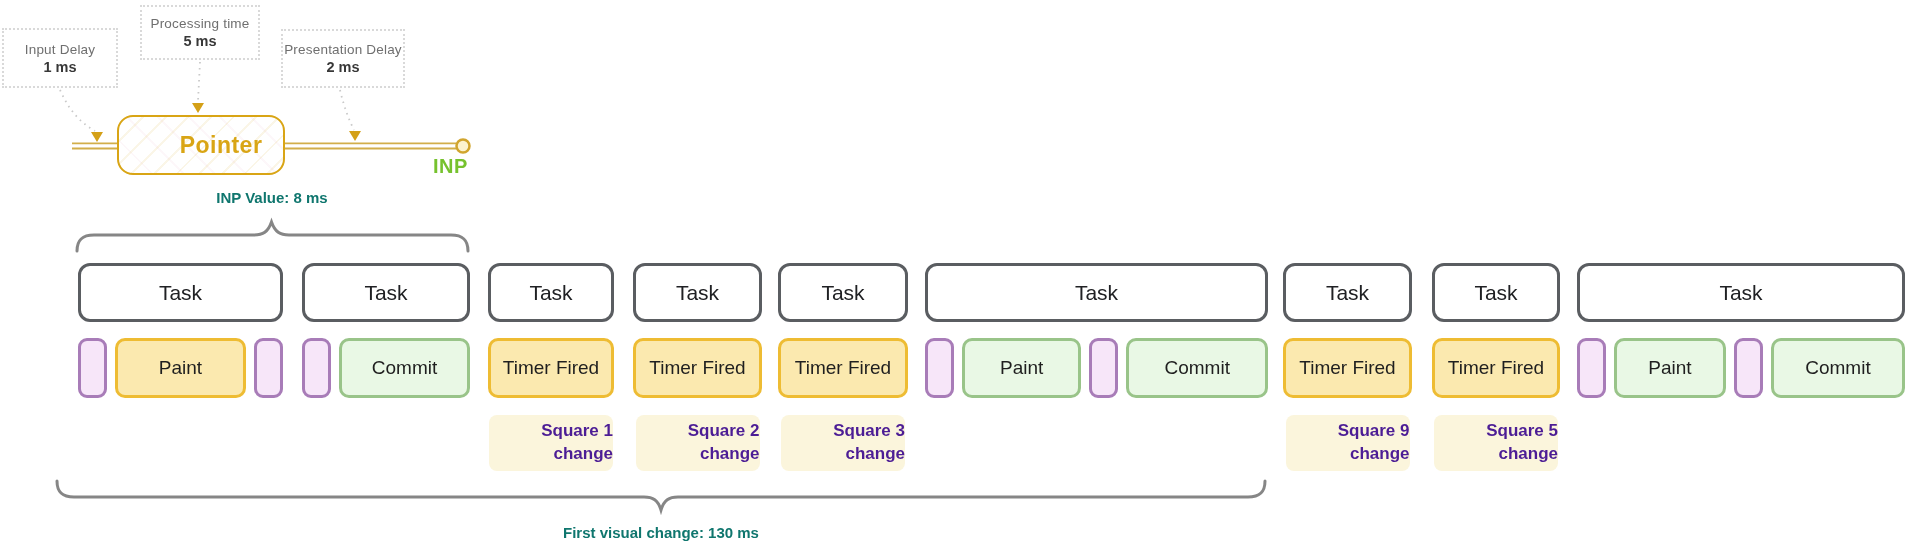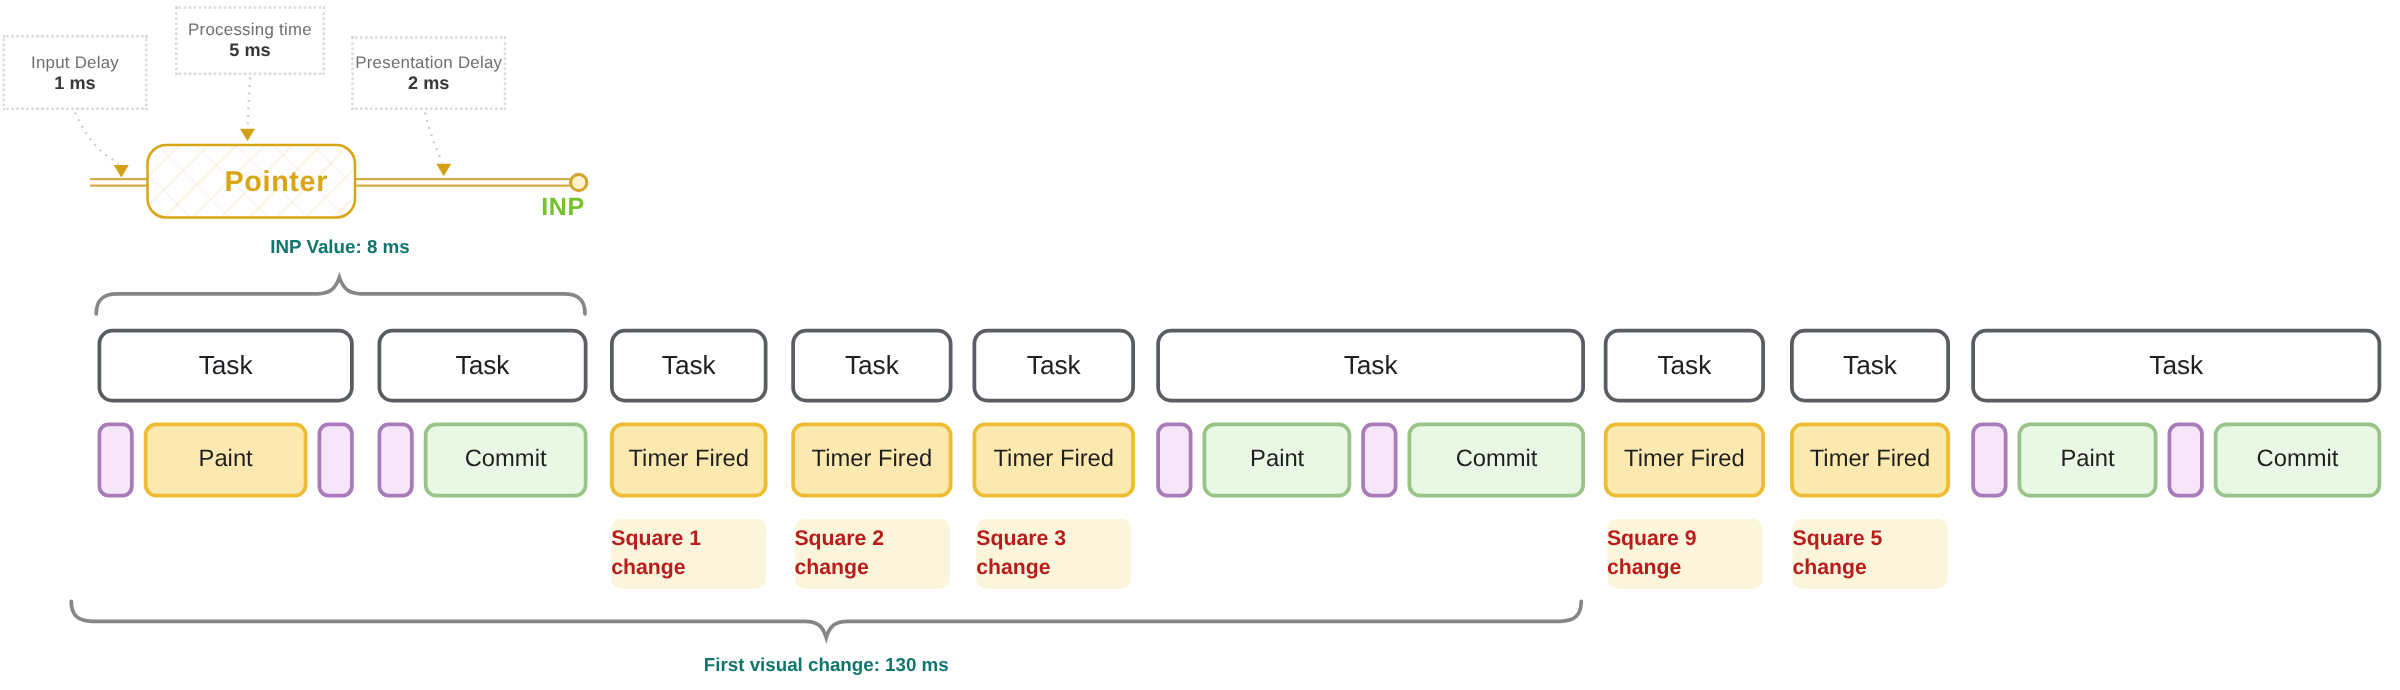--- a/index.html
+++ b/index.html
@@ -42,22 +42,22 @@
   .events{position:absolute;left:0;right:0;top:75px;height:60px;display:flex;gap:8px;}
   .event{border-radius:10px;display:flex;align-items:center;justify-content:center;
     font-size:19px;font-weight:500;color:#1f1f1f;}
   .event.frame{flex:0 0 29px;border-radius:9px;background:var(--purple-fill);
     border:3px solid var(--purple-border);}
   .event.labeled{flex:1 1 auto;}
   .event.yellow{background:var(--yellow-fill);border:3px solid var(--yellow-border);}
   .event.green{background:var(--green-fill);border:3px solid var(--green-border);}
   .note{position:absolute;top:152px;left:50%;transform:translateX(-50%);
     width:124px;height:56px;background:var(--note-fill);border-radius:8px;
-    display:flex;flex-direction:column;align-items:flex-start;justify-content:center;
-    font-size:17px;font-weight:600;color:#b91c1c;line-height:1.35;}
+    display:flex;flex-direction:column;align-items:flex-end;justify-content:center;
+    font-size:17px;font-weight:600;color:#4c1d95;line-height:1.35;}
 </style>
 </head>
 <body>
 
 <div class="stage">
 
   <svg class="overlay" viewBox="0 0 1920 552" xmlns="http://www.w3.org/2000/svg">
 
     <g>
       <line x1="72" y1="143.3" x2="456" y2="143.3" stroke="var(--line-gold)" stroke-width="1.8"></line>

